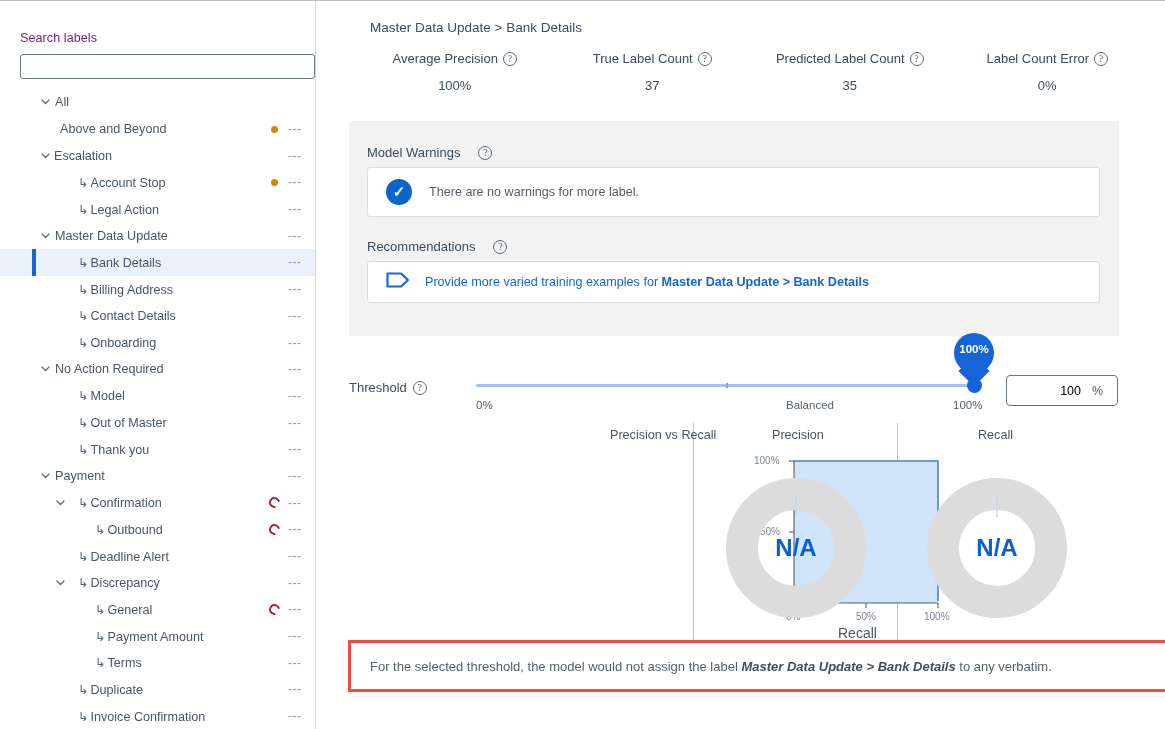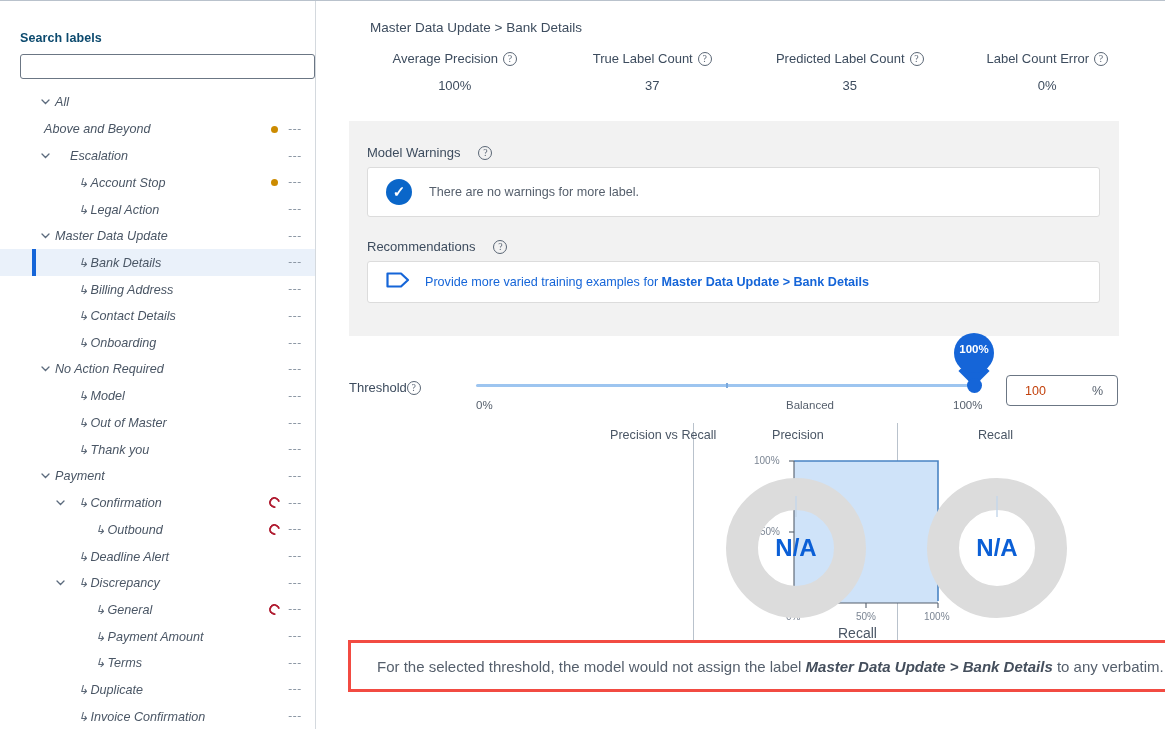--- a/index.html
+++ b/index.html
@@ -23,22 +23,22 @@
     left: 0; top: 0;
     width: 316px; height: 729px;
     border-right: 1px solid #d4d9de;
     background: #fff;
     overflow: hidden;
   }
   .search-label {
     position: absolute;
     left: 20px; top: 30px;
     font-size: 12.5px;
-    font-weight: bold;
-    color: #0c4a6e;
+    font-weight: normal;
+    color: #701a75;
     letter-spacing: .1px;
   }
   .search-box {
     position: absolute;
     left: 20px; top: 53px;
     width: 295px; height: 25px;
     border: 1px solid #6b7684;
     border-radius: 3px;
     background: #fff;
     font-family: "Liberation Sans", sans-serif;
@@ -46,21 +46,20 @@
     color: #333;
     padding: 0 7px;
     outline: none;
   }
 
   #tree {
     position: absolute;
     left: 0; top: 88px;
     width: 316px;
     bottom: 0;
-    font-style: italic;
   }
   .tree-row {
     position: relative;
     height: 26.7px;
     display: flex;
     align-items: center;
     font-size: 12.6px;
     color: #4a5665;
     white-space: nowrap;
     cursor: pointer;
@@ -218,21 +217,21 @@
   .rec-text b { font-weight: bold; }
 
   
   .threshold-label {
     position: absolute;
     left: 33px; top: 379px;
     font-size: 13px;
     color: #3d4c5e;
     display: flex;
     align-items: center;
-    gap: 0;
+    gap: 6px;
     justify-content: space-between;
   }
   .slider-wrap {
     position: absolute;
     left: 160px; top: 378px;
     width: 500px; height: 14px;
   }
   .slider-track {
     position: absolute;
     left: 0; top: 5px;
@@ -300,22 +299,23 @@
     display: flex;
     align-items: center;
     justify-content: space-between;
     padding: 0 14px 0 16px;
   }
   .thr-input-box input {
     border: none; outline: none;
     width: 60px;
     font-family: "Liberation Sans", sans-serif;
     font-size: 12.5px;
-    color: #c2410c;
+    color: #000000;
     background: transparent;
+    text-align: right;
   }
   .thr-pct { font-size: 12.5px; color: #555f6c; }
 
   
   .chart-title {
     position: absolute;
     font-size: 12.6px;
     color: #4a5665;
     text-align: center;
   }
@@ -353,22 +353,22 @@
   .warn-box {
     position: absolute;
     left: 32px; top: 639px;
     width: 1032px; height: 52px;
     border: 3px solid #f24b42;
     background: #fff;
     display: flex;
     align-items: center;
   }
   .warn-text {
-    margin-left: 26px;
-    font-size: 15px;
+    margin-left: 19px;
+    font-size: 13px;
     color: #555f6c;
   }
   .warn-text i { font-weight: bold; font-style: italic; color: #444e5c; }
 </style>
 </head>
 <body>
 
 <div id="app">
 
   <div id="sidebar">
@@ -379,33 +379,33 @@
           <span class="caret" style="left: 40px;">
             <svg width="11" height="11" viewBox="0 0 11 11">
               <path d="M2 4 L5.5 7.5 L9 4" fill="none" stroke="#5c6b7d" stroke-width="1.3" stroke-linecap="round"></path>
             </svg>
           </span>
           <span class="row-label" style="left: 55px;">
             <span>All</span>
           </span>
         </div>
         <div class="tree-row">
-          <span class="row-label" style="left: 44px;">
+          <span class="row-label" style="left: 60px;">
             <span>Above and Beyond</span>
           </span>
           <span class="dot-amber"></span>
           <span class="dashes">---</span>
         </div>
         <div class="tree-row">
           <span class="caret" style="left: 40px;">
             <svg width="11" height="11" viewBox="0 0 11 11">
               <path d="M2 4 L5.5 7.5 L9 4" fill="none" stroke="#5c6b7d" stroke-width="1.3" stroke-linecap="round"></path>
             </svg>
           </span>
-          <span class="row-label" style="left: 70px;">
+          <span class="row-label" style="left: 54px;">
             <span>Escalation</span>
           </span>
           <span class="dashes">---</span>
         </div>
         <div class="tree-row">
           <span class="row-label" style="left: 78px;">
             <span class="arrow-glyph">↳</span>
             <span>Account Stop</span>
           </span>
           <span class="dot-amber"></span>

